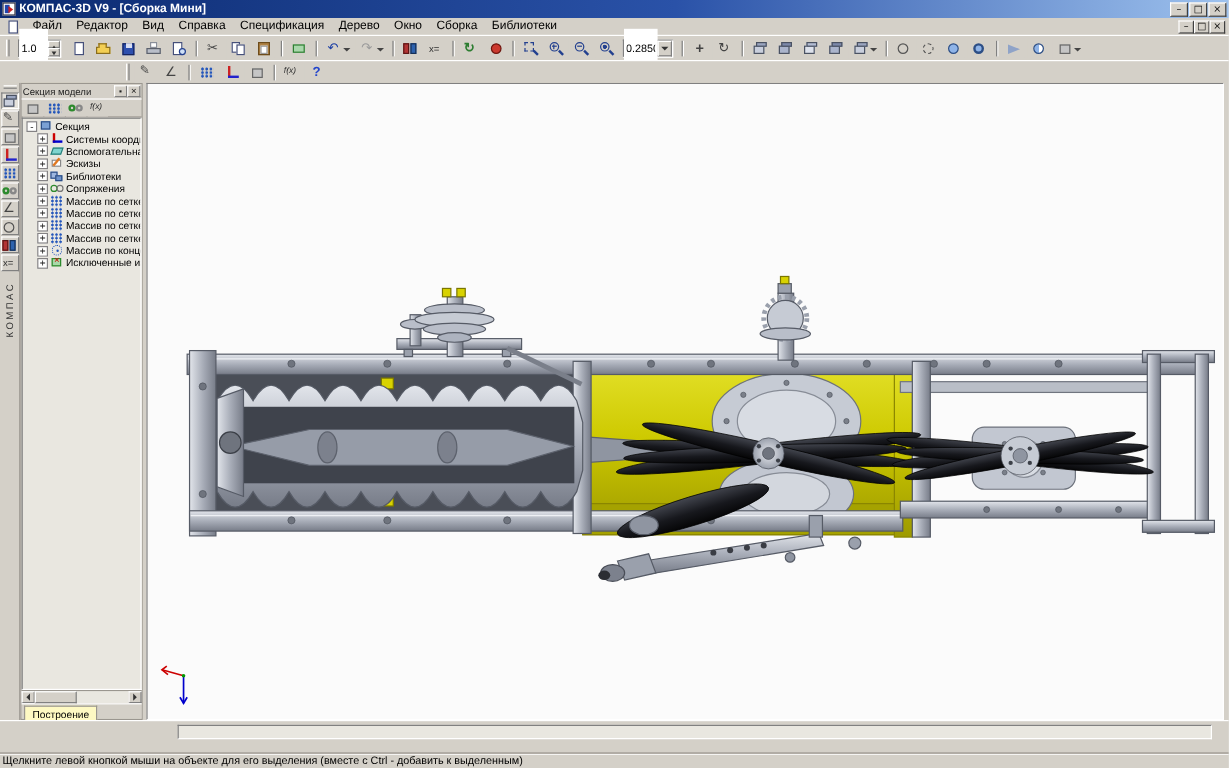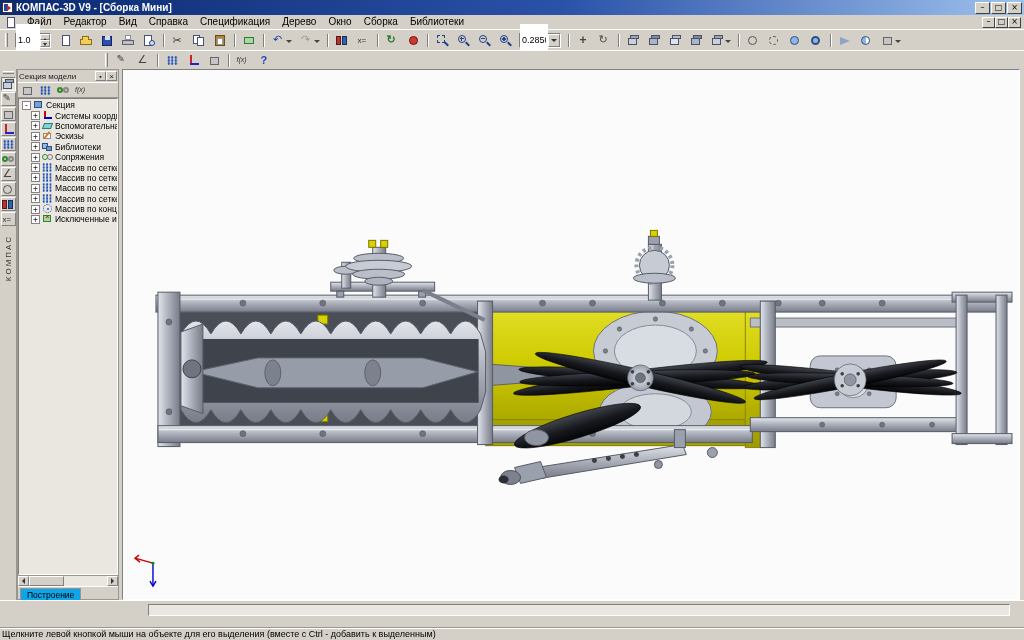--- a/index.html
+++ b/index.html
@@ -161,21 +161,21 @@
   .ti-excl::after{content:"×";left:3px;top:-2px;color:#c00;font-size:8px;}
   .tp-hscroll{height:11px;display:flex;background:#d4d0c8;border-top:1px solid #9a968f;flex:none;}
   .sb-btn{width:11px;background:#d4d0c8;border:1px solid;border-color:#fff #808080 #808080 #fff;
     display:flex;align-items:center;justify-content:center;flex:none;}
   .tri-l{width:0;height:0;border:3px solid transparent;border-right-color:#333;margin-left:-3px;}
   .tri-r{width:0;height:0;border:3px solid transparent;border-left-color:#333;margin-right:-3px;}
   .sb-track{flex:1;background:#e9e7e0;position:relative;}
   .sb-thumb{position:absolute;left:0;top:0;bottom:0;width:45%;background:#d4d0c8;
     border:1px solid;border-color:#fff #808080 #808080 #fff;}
   .tp-tabs{height:13px;background:#d4d0c8;display:flex;padding:1px 2px 0;border-top:1px solid #fff;flex:none;}
-  .tp-tab{font-size:8.5px;padding:0 6px;height:12px;line-height:12px;background:#0ea5e9;
+  .tp-tab{font-size:8.5px;padding:0 6px;height:12px;line-height:12px;background:#fef9c3;
     border:1px solid #9a968f;border-bottom:none;}
 
   .splitter{width:3px;flex:none;background:#d4d0c8;}
   .viewport{flex:1;position:relative;background:#fbfbfb;border:1px solid;border-color:#808080 #fff #fff #808080;overflow:hidden;}
   .viewport svg{position:absolute;left:0;top:0;width:100%;height:100%;}
 
   
   .message-bar{height:27px;flex:none;background:#d4d0c8;border-top:1px solid #fff;padding-top:3px;}
   .message-field{margin-left:148px;width:862px;height:12px;background:#e9e7e0;
     border:1px solid;border-color:#808080 #fff #fff #808080;}

